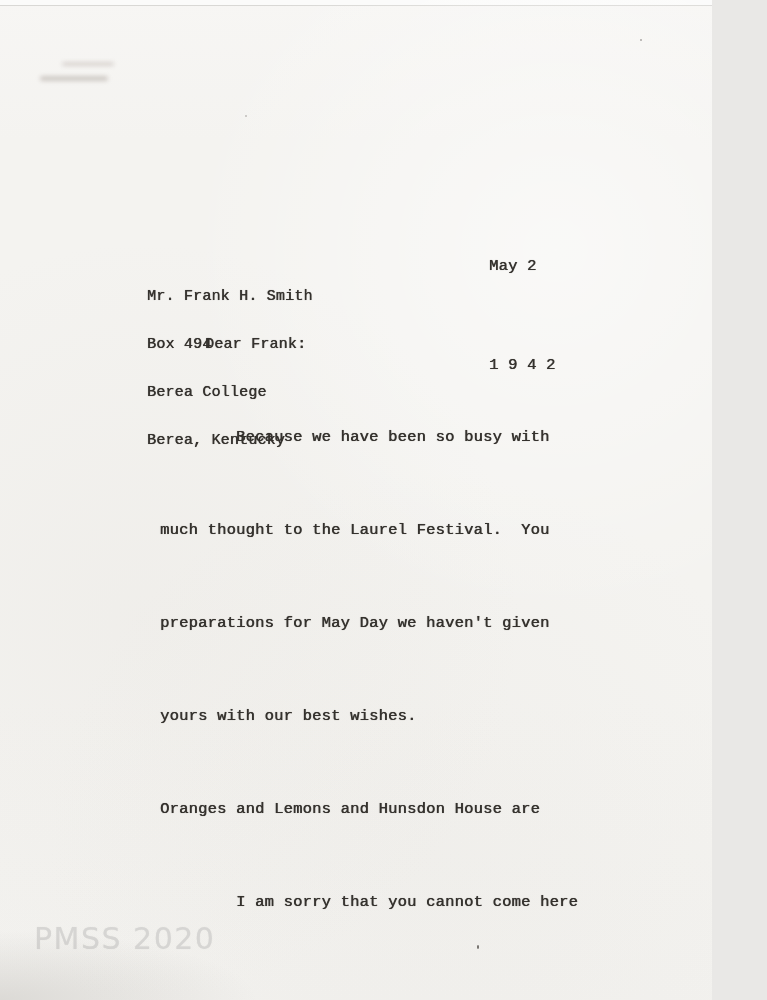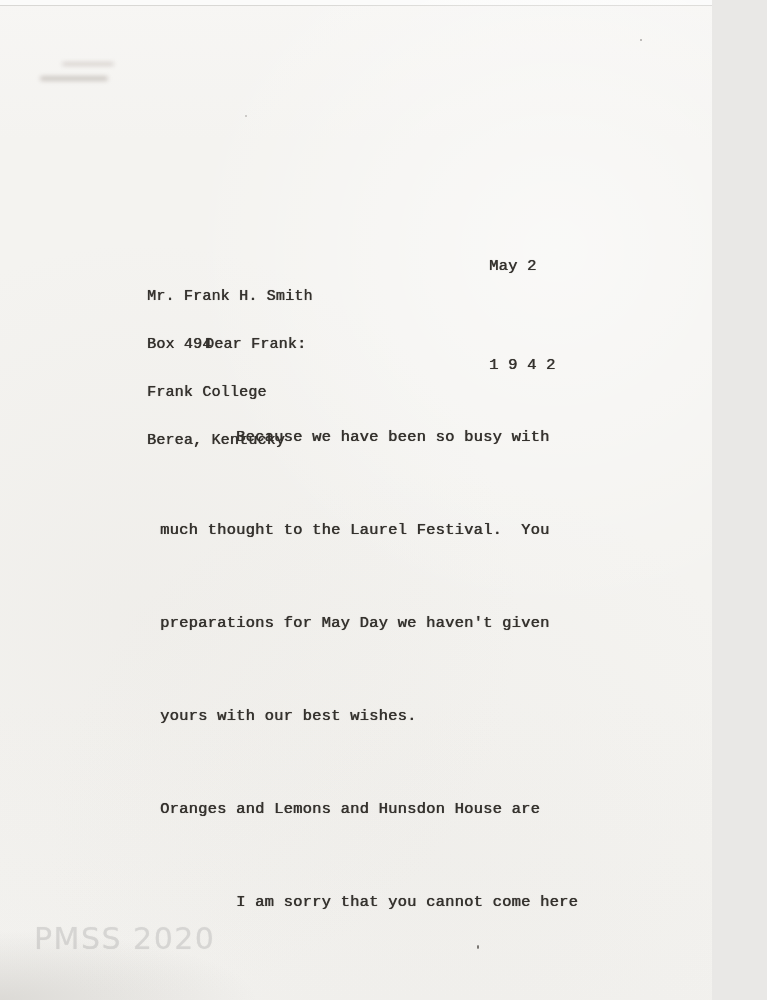--- a/index.html
+++ b/index.html
@@ -90,21 +90,21 @@
   <div class="smudge b"></div>
 
   <div class="type date-block">
     <div>May 2</div>
     <div>1 9 4 2</div>
   </div>
 
   <div class="type recipient-block">
     <div>Mr. Frank H. Smith</div>
     <div>Box 494</div>
-    <div>Frank College</div>
+    <div>Berea College</div>
     <div>Berea, Kentucky</div>
   </div>
 
   <div class="type salutation">Dear Frank:</div>
 
   <div class="type body-block">
     <div>        Because we have been so busy with</div>
     <div>much thought to the Laurel Festival.  You</div>
     <div>preparations for May Day we haven't given</div>
     <div>yours with our best wishes.</div>

